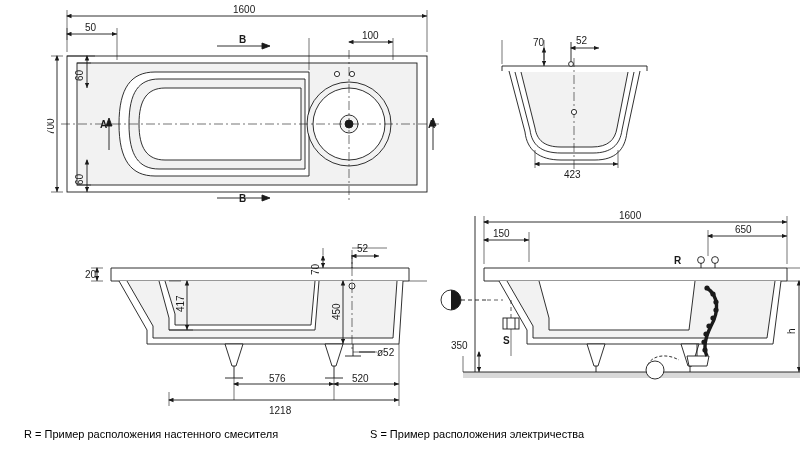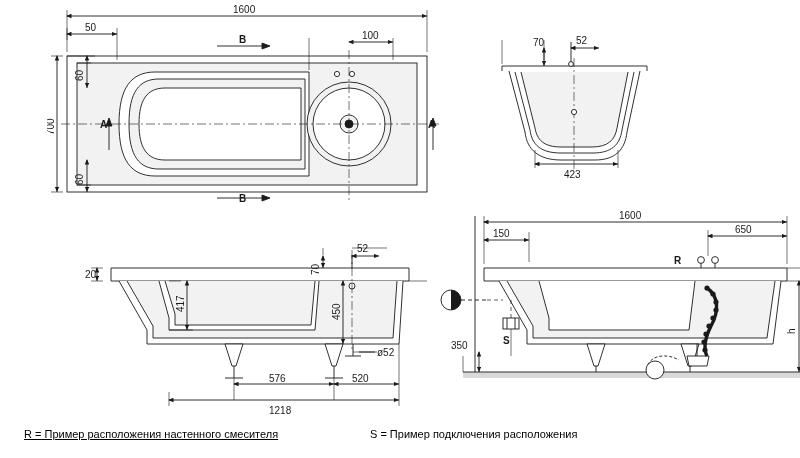--- a/index.html
+++ b/index.html
@@ -1,21 +1,21 @@
 <!DOCTYPE html>
 <html><head>
 <meta charset="utf-8">
 <style>
   html,body{margin:0;padding:0;background:#ffffff;}
   body{width:800px;height:458px;position:relative;overflow:hidden;
        font-family:"Liberation Sans", sans-serif;color:#000;}
   #stage{position:absolute;left:0;top:0;width:800px;height:458px;padding-left:47px;}
   svg{display:block;}
   .legend{position:absolute;font-size:11px;color:#000;white-space:nowrap;}
-  #legend-r{left:24px;top:428px;text-decoration:underline;}
+  #legend-r{left:24px;top:428px;}
   #legend-s{left:370px;top:428px;}
 </style>
 </head>
 <body>
 
 <div id="stage">
 <svg width="800" height="458" viewBox="0 0 800 458">
   <defs>
     <marker id="ar" markerWidth="7" markerHeight="7" refX="6" refY="2.5" orient="auto">
       <path d="M0,0 L6,2.5 L0,5 z" fill="#1a1a1a"></path>
@@ -305,13 +305,13 @@
     <text x="404" y="349">350</text>
     <text x="748" y="334" transform="rotate(-90 748,334)">h</text>
     <text x="764" y="345" transform="rotate(-90 764,345)">750 - 800</text>
     <text x="627" y="264" font-weight="bold">R</text>
     <text x="456" y="344" font-weight="bold">S</text>
   </g>
 </svg>
 </div>
 
 <div class="legend" id="legend-r">R = Пример расположения настенного смесителя</div>
-<div class="legend" id="legend-s">S = Пример подключения расположения</div>
+<div class="legend" id="legend-s">S = Пример расположения электричества</div>
 
 </body></html>

